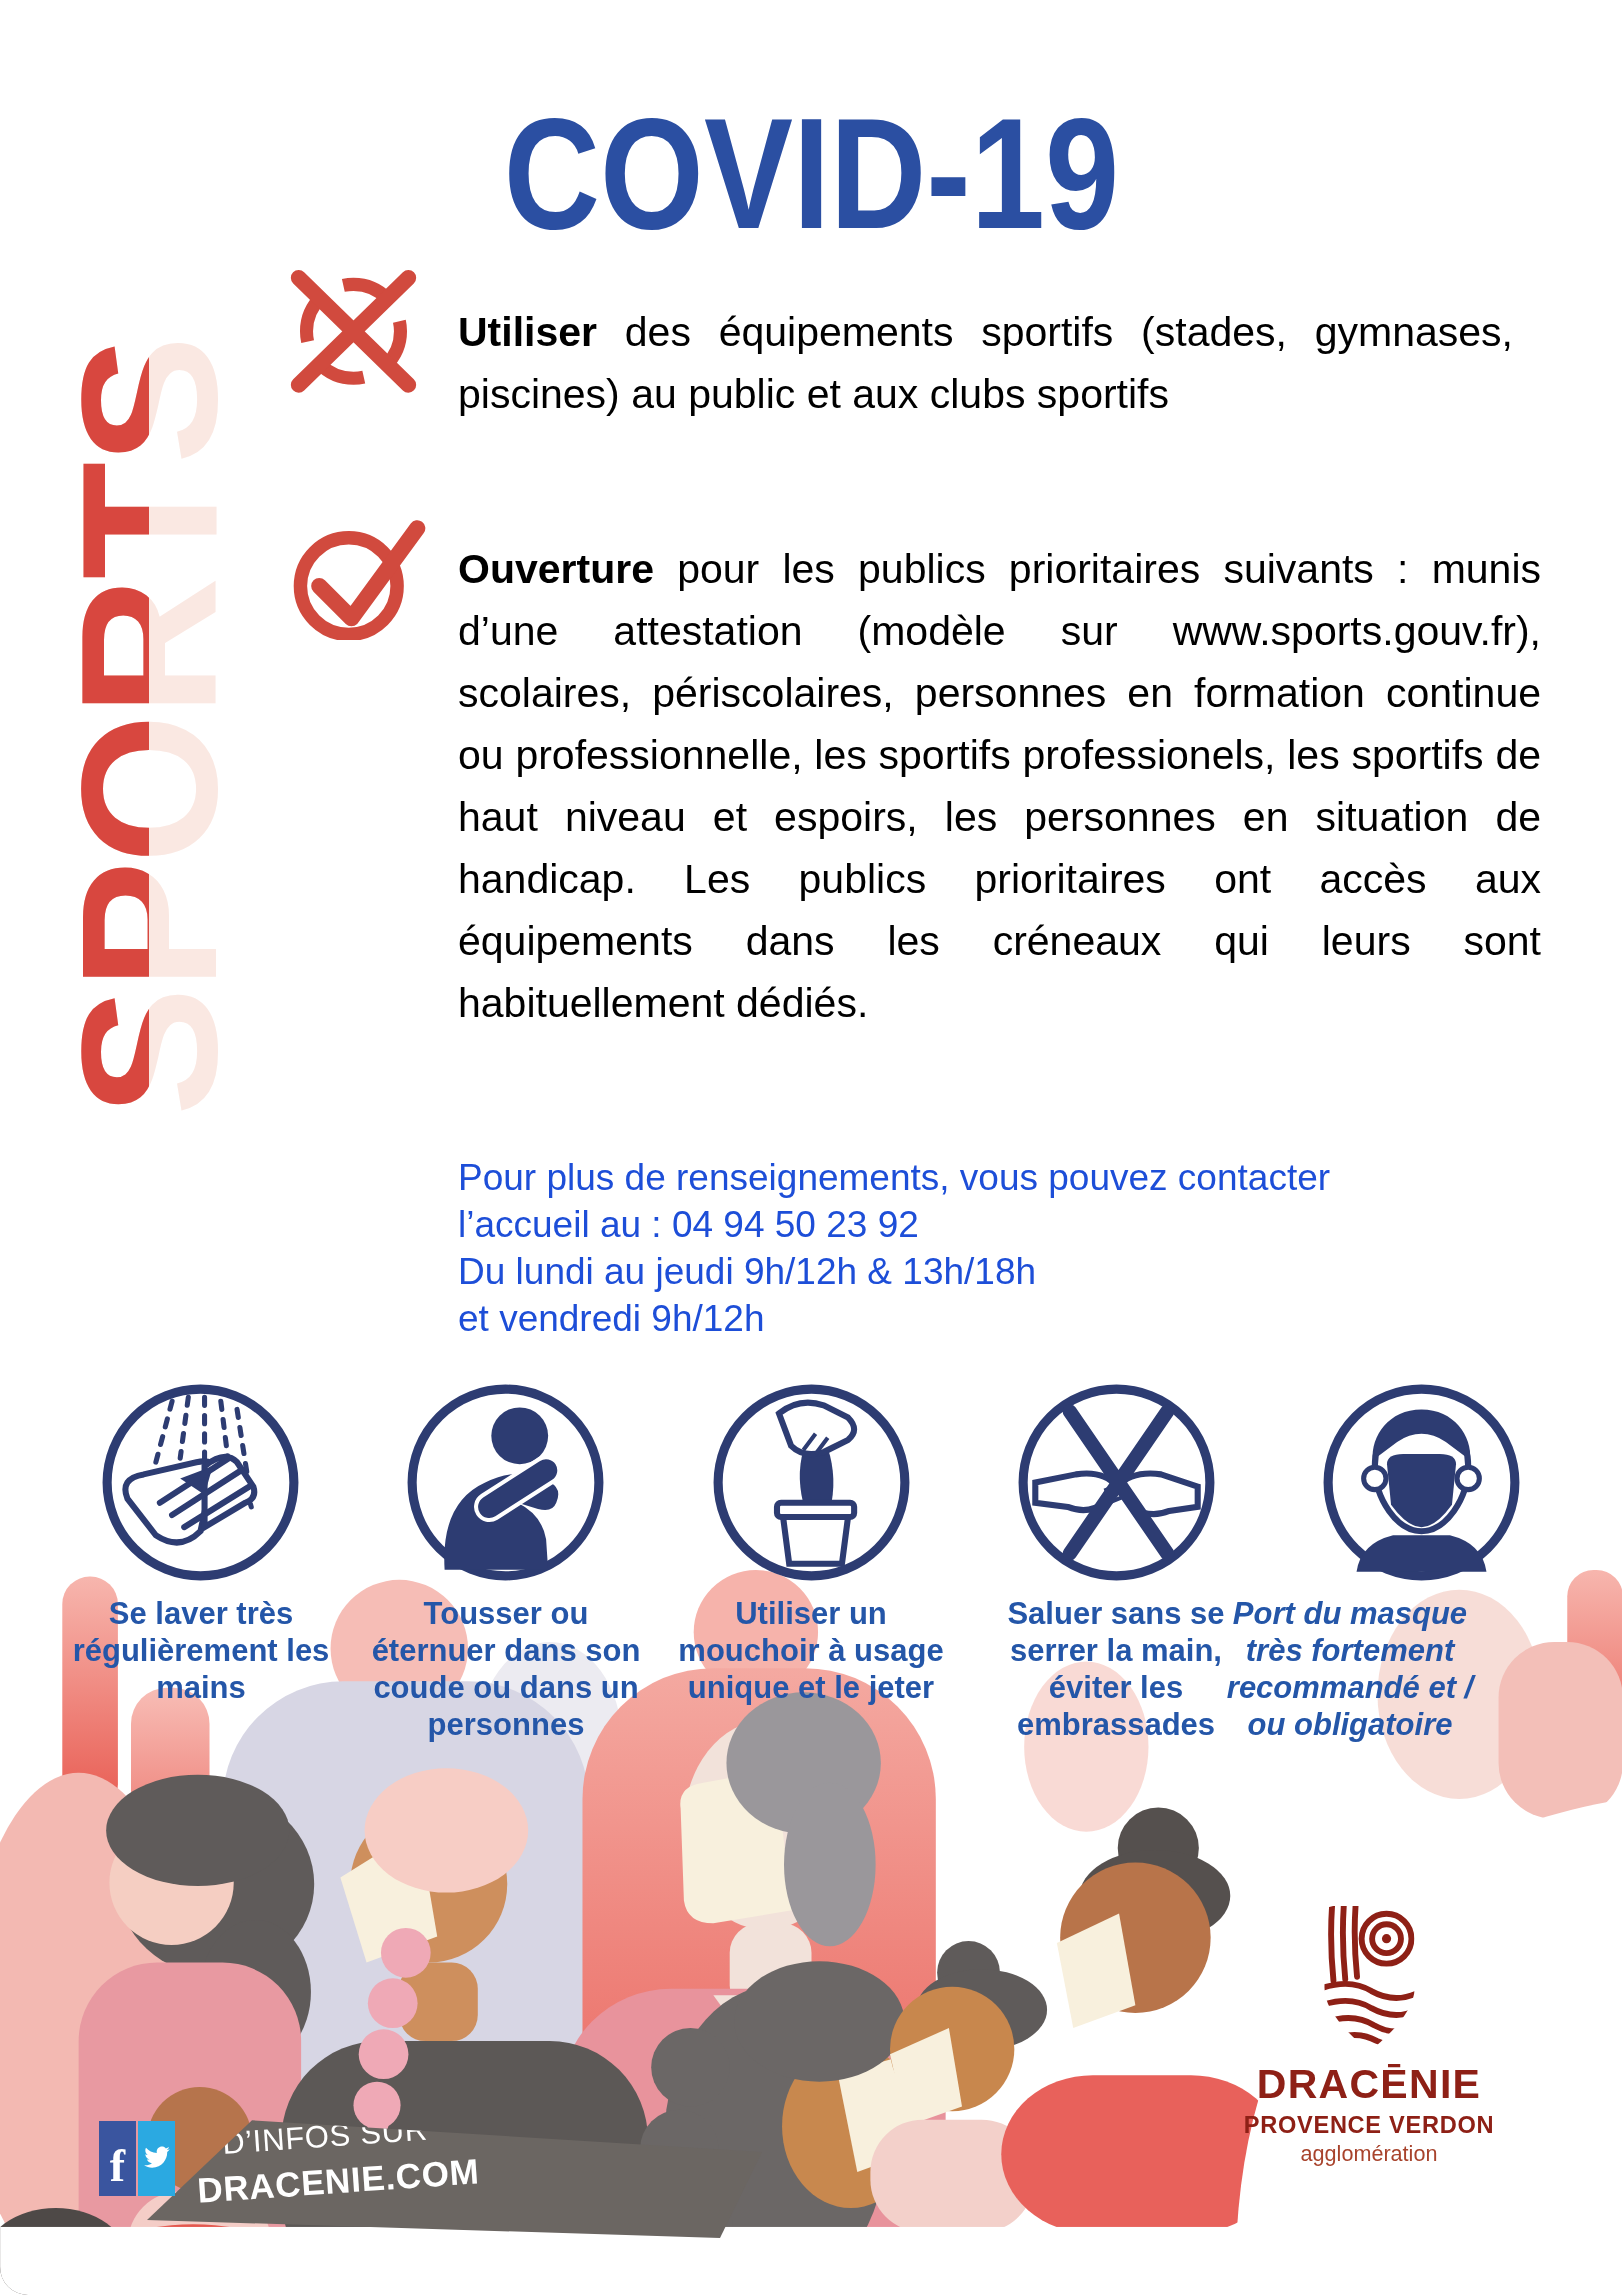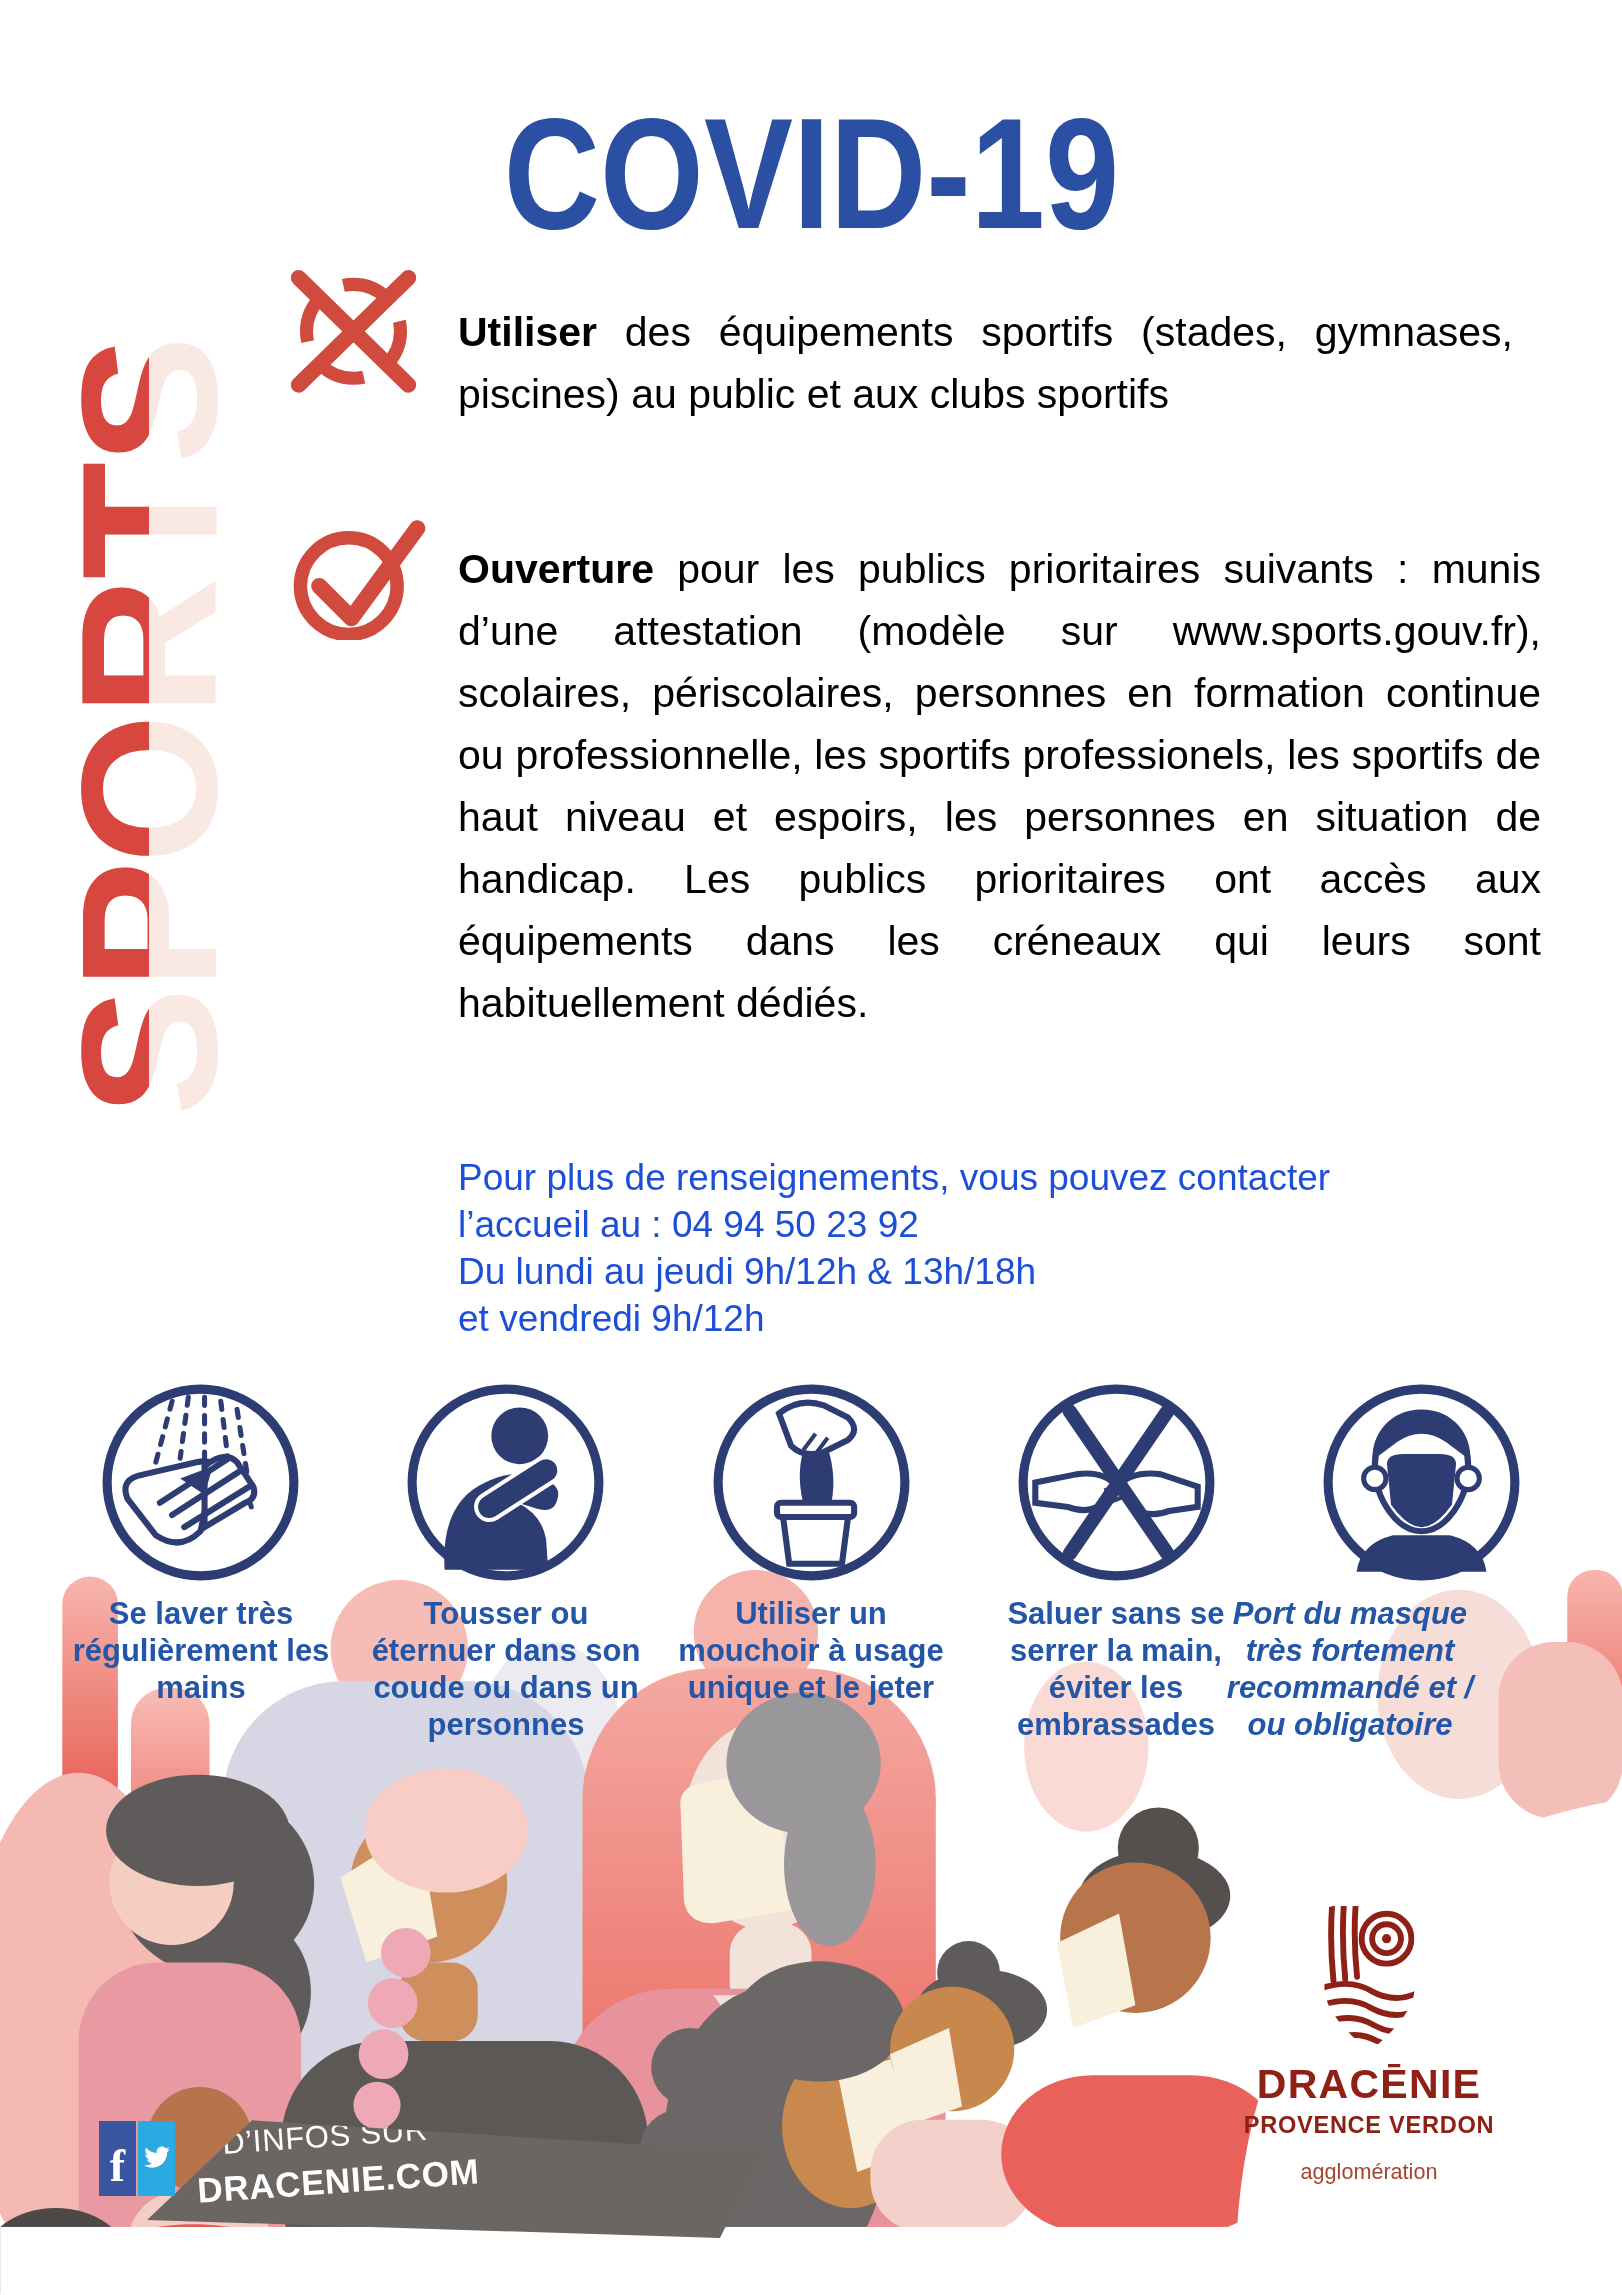--- a/index.html
+++ b/index.html
@@ -1,18 +1,18 @@
 <!DOCTYPE html>
 <html style="font-size:10.5px"><head>
 <meta charset="utf-8">
 <style>
   html,body{margin:0;padding:0;background:#fff;}
   #poster{
     position:relative; width:1623px; height:2295px; background:#ffffff;
-    font-family:"Liberation Sans", sans-serif; overflow:hidden;
+    font-family:"Liberation Sans", sans-serif; overflow:hidden;border-radius:28px;
   }
   
   .title{
     position:absolute; top:84px; left:0; width:1623px; text-align:center;
     font-size:157px; font-weight:bold; color:#2B4FA2; letter-spacing:0px;
     transform:scaleX(.85); transform-origin:center top; white-space:nowrap;
   }
   
   .sports-wrap{
     position:absolute; left:73px; top:1116px; width:795px; height:152px;
@@ -62,21 +62,21 @@
   .logo-name{
     position:absolute; left:1225px; top:2061px; width:288px; text-align:center;
     font-size:41px; font-weight:bold; letter-spacing:1.3px; color:#8E2016;
   }
   .logo-sub{
     position:absolute; left:1225px; top:2112px; width:288px; text-align:center;
     font-size:23.6px; font-weight:bold; letter-spacing:0.7px; color:#8E2016;
   }
   .logo-tag{
     position:absolute; left:1225px; top:2141px; width:288px; text-align:center;
-    font-size:21.6px; color:#A8432C;margin-top:18px;
+    font-size:21.6px; color:#A8432C;
   }
 </style>
 </head>
 <body>
 
 <div id="poster">
 
   <div class="title">COVID-19</div>
 
   <div class="sports-wrap">

